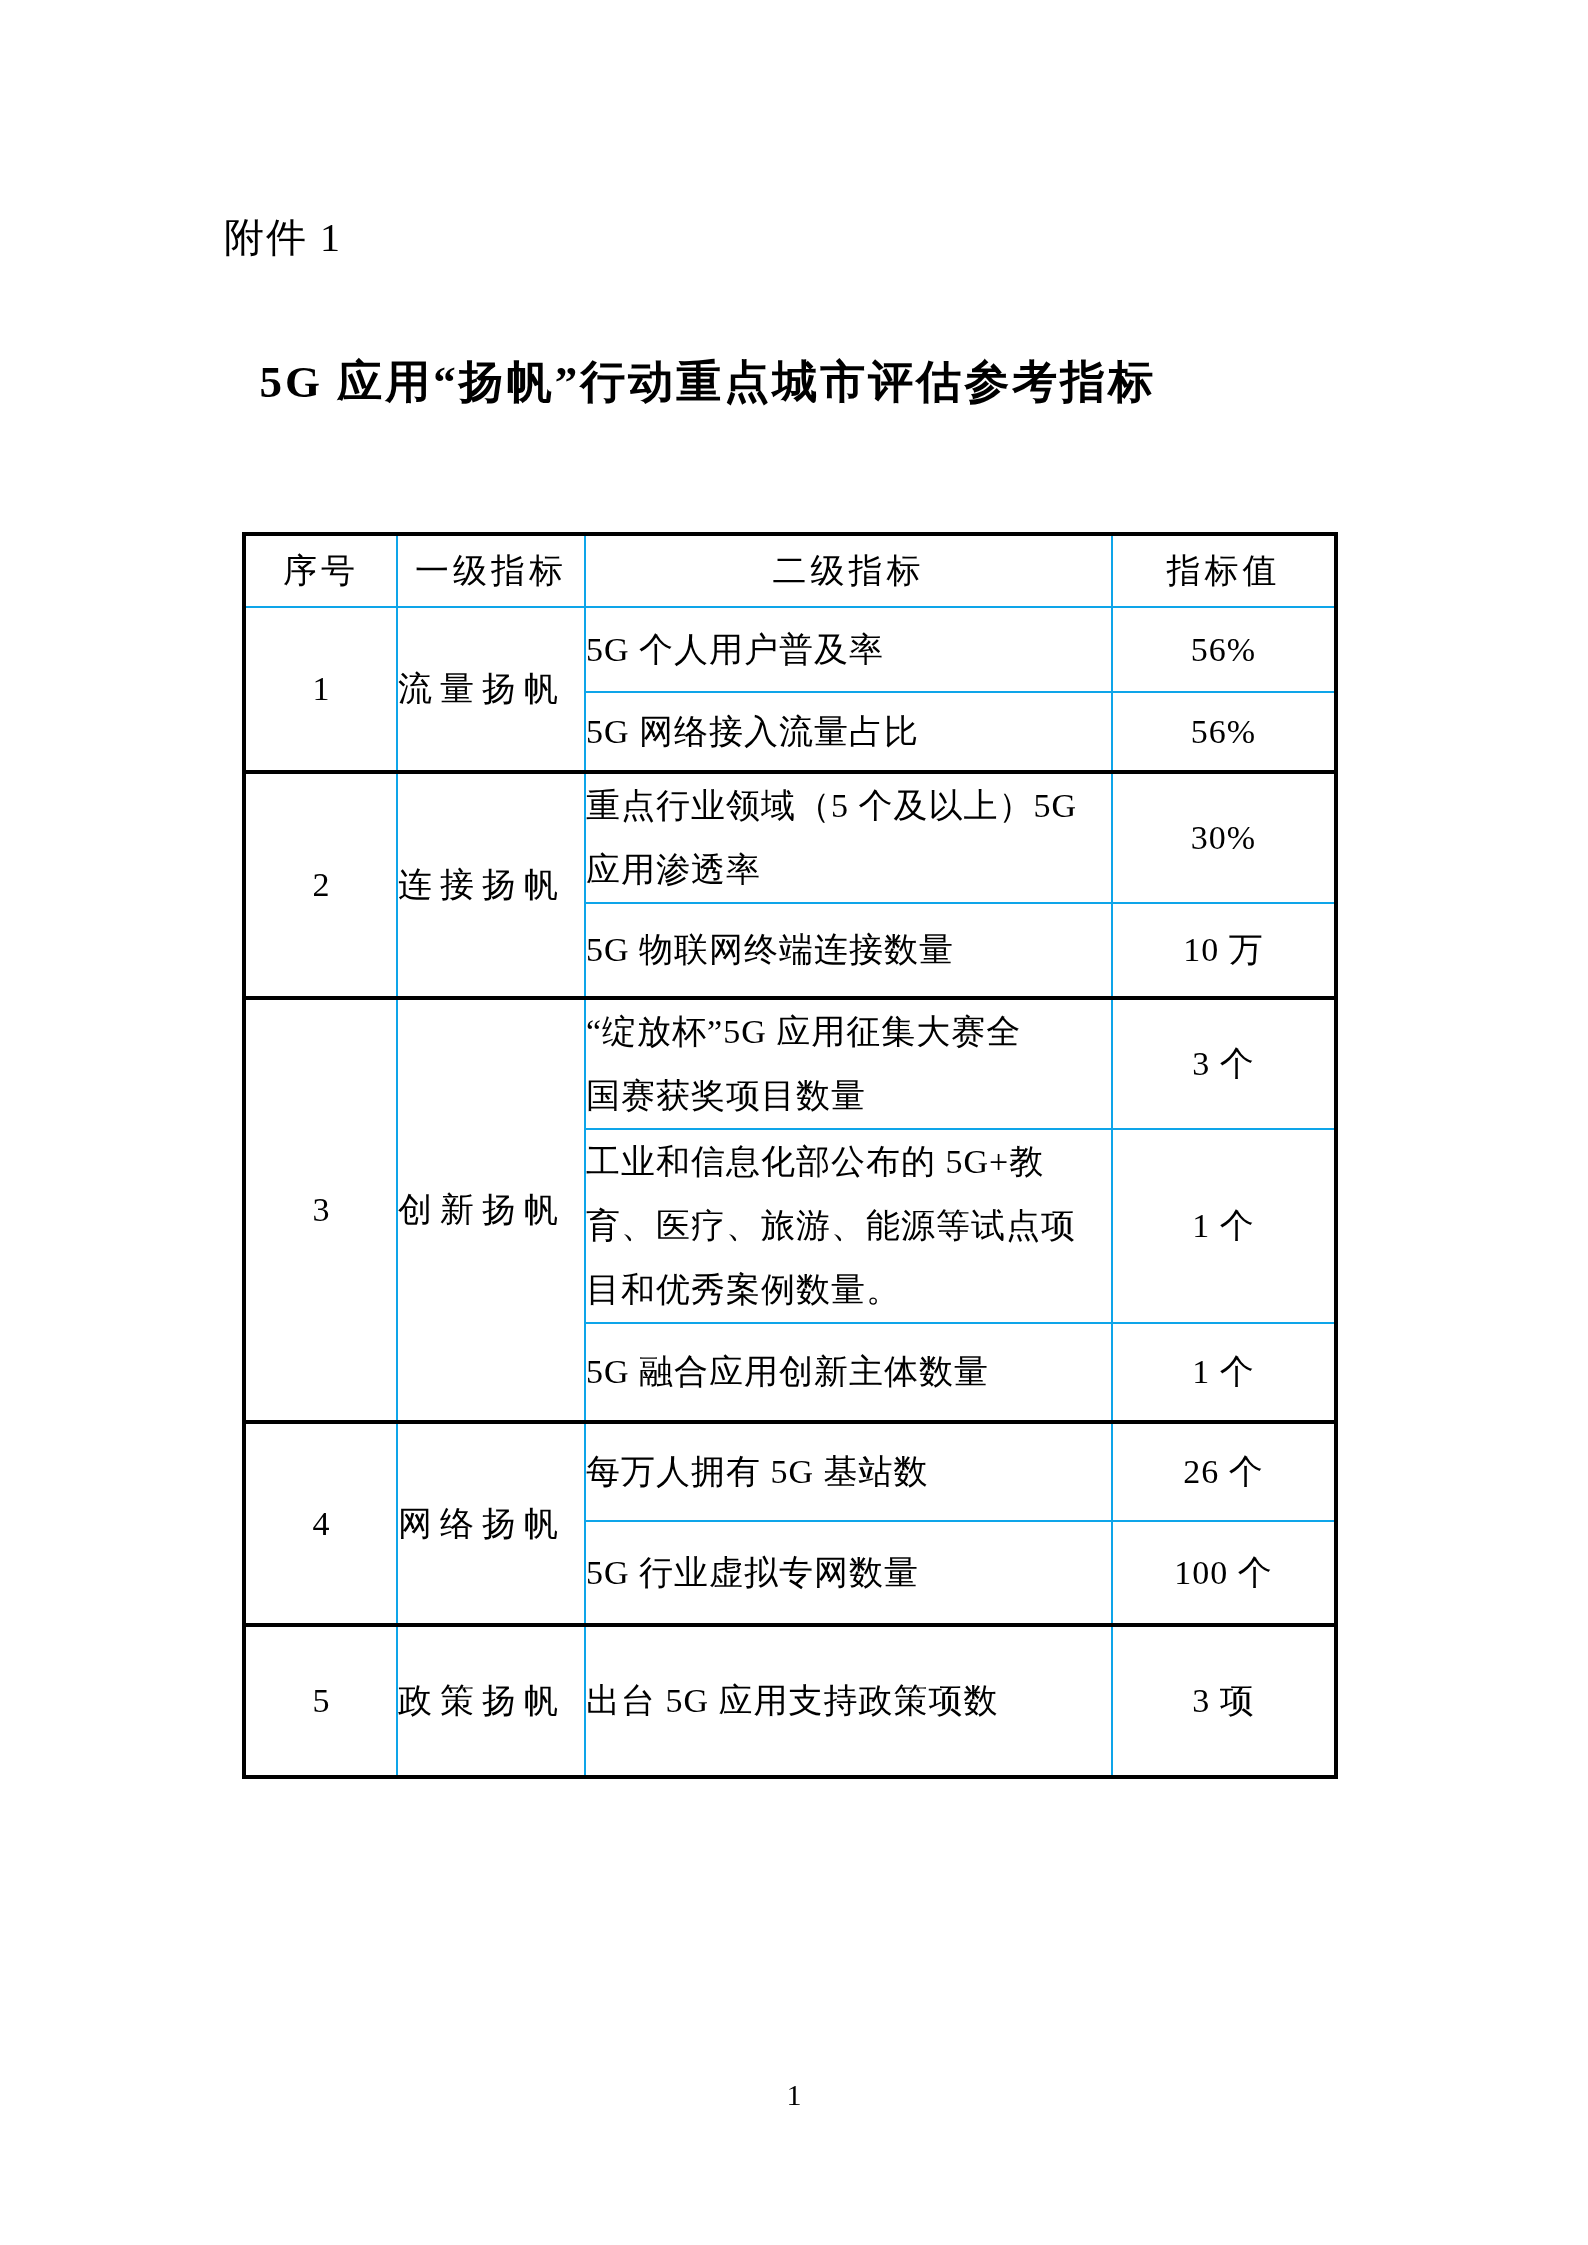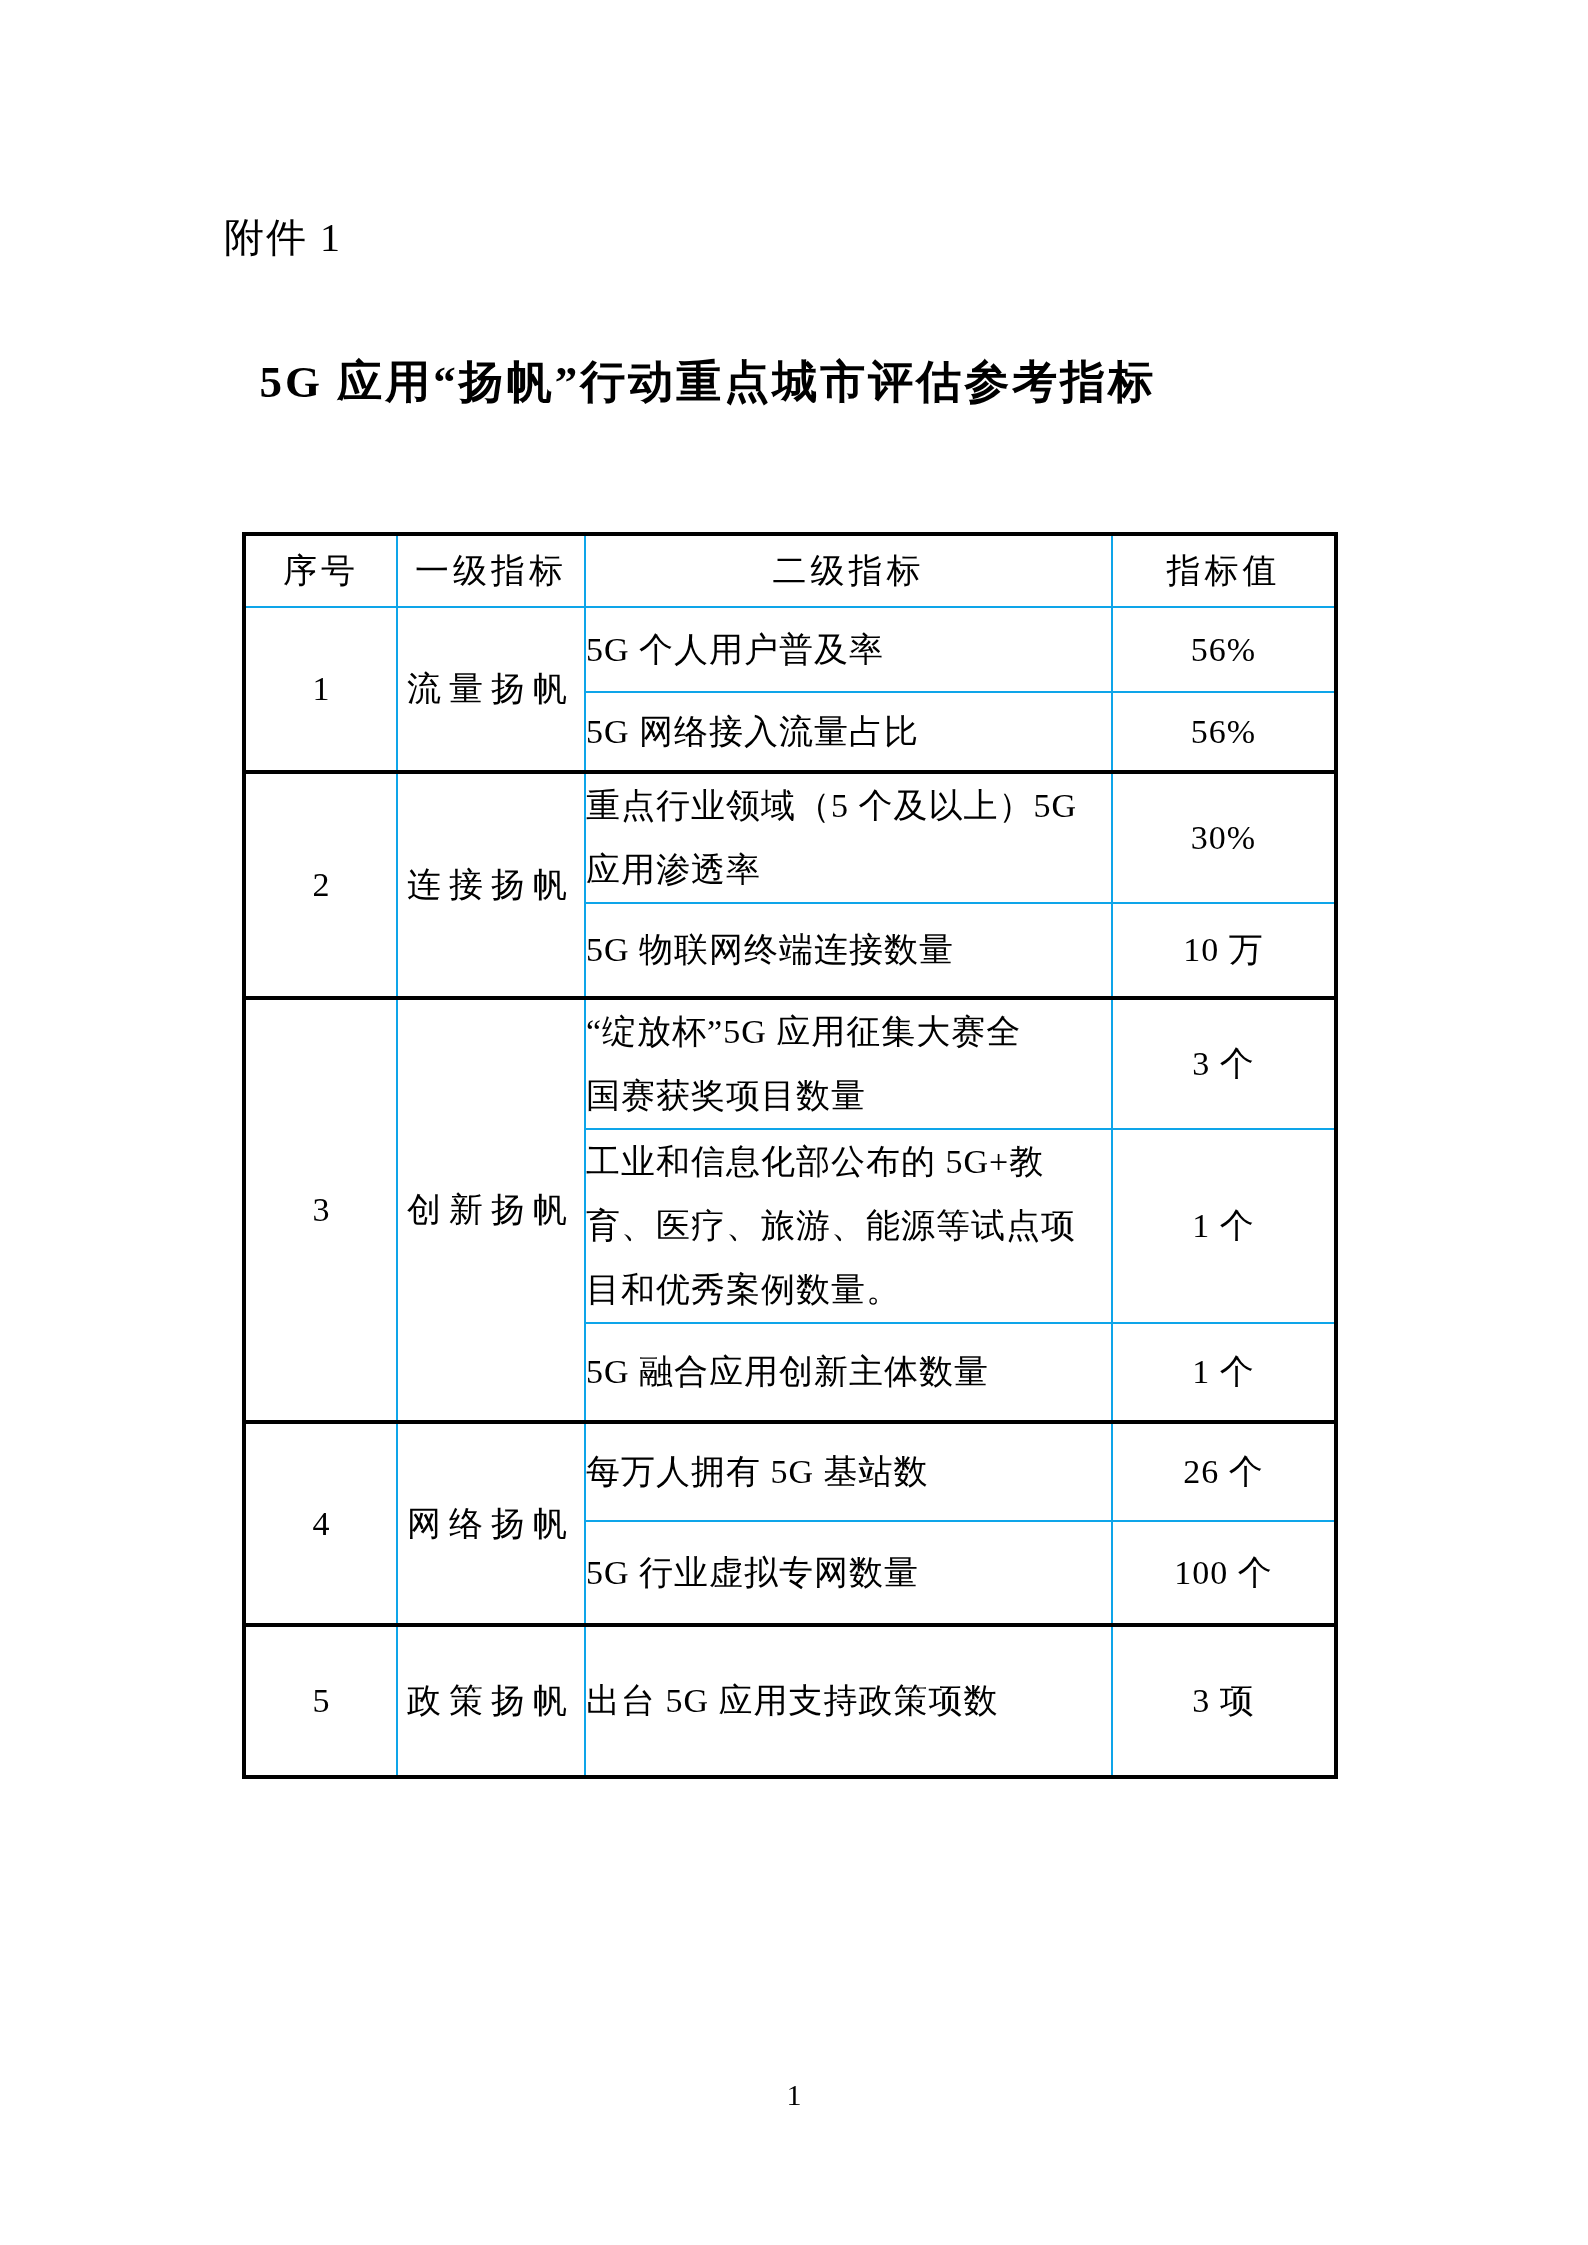--- a/index.html
+++ b/index.html
@@ -40,21 +40,21 @@
     padding:0;
     vertical-align:middle;
     overflow:hidden;
   }
   th.hd{
     border-bottom:4px solid #000;
     text-align:center;
     letter-spacing:4px;
   }
   td.c-no{text-align:center;}
-  td.c-l1{text-align:center;letter-spacing:8px;}
+  td.c-l1{letter-spacing:8px;}
   td.c-ind{
     text-align:left;
     padding-left:12px;
     padding-right:4px;
     white-space:pre-line;
     line-height:64px;
     letter-spacing:1px;
   }
   td.c-val{text-align:center;letter-spacing:1px;}
   .ge{border-bottom:4px solid #000 !important;}

